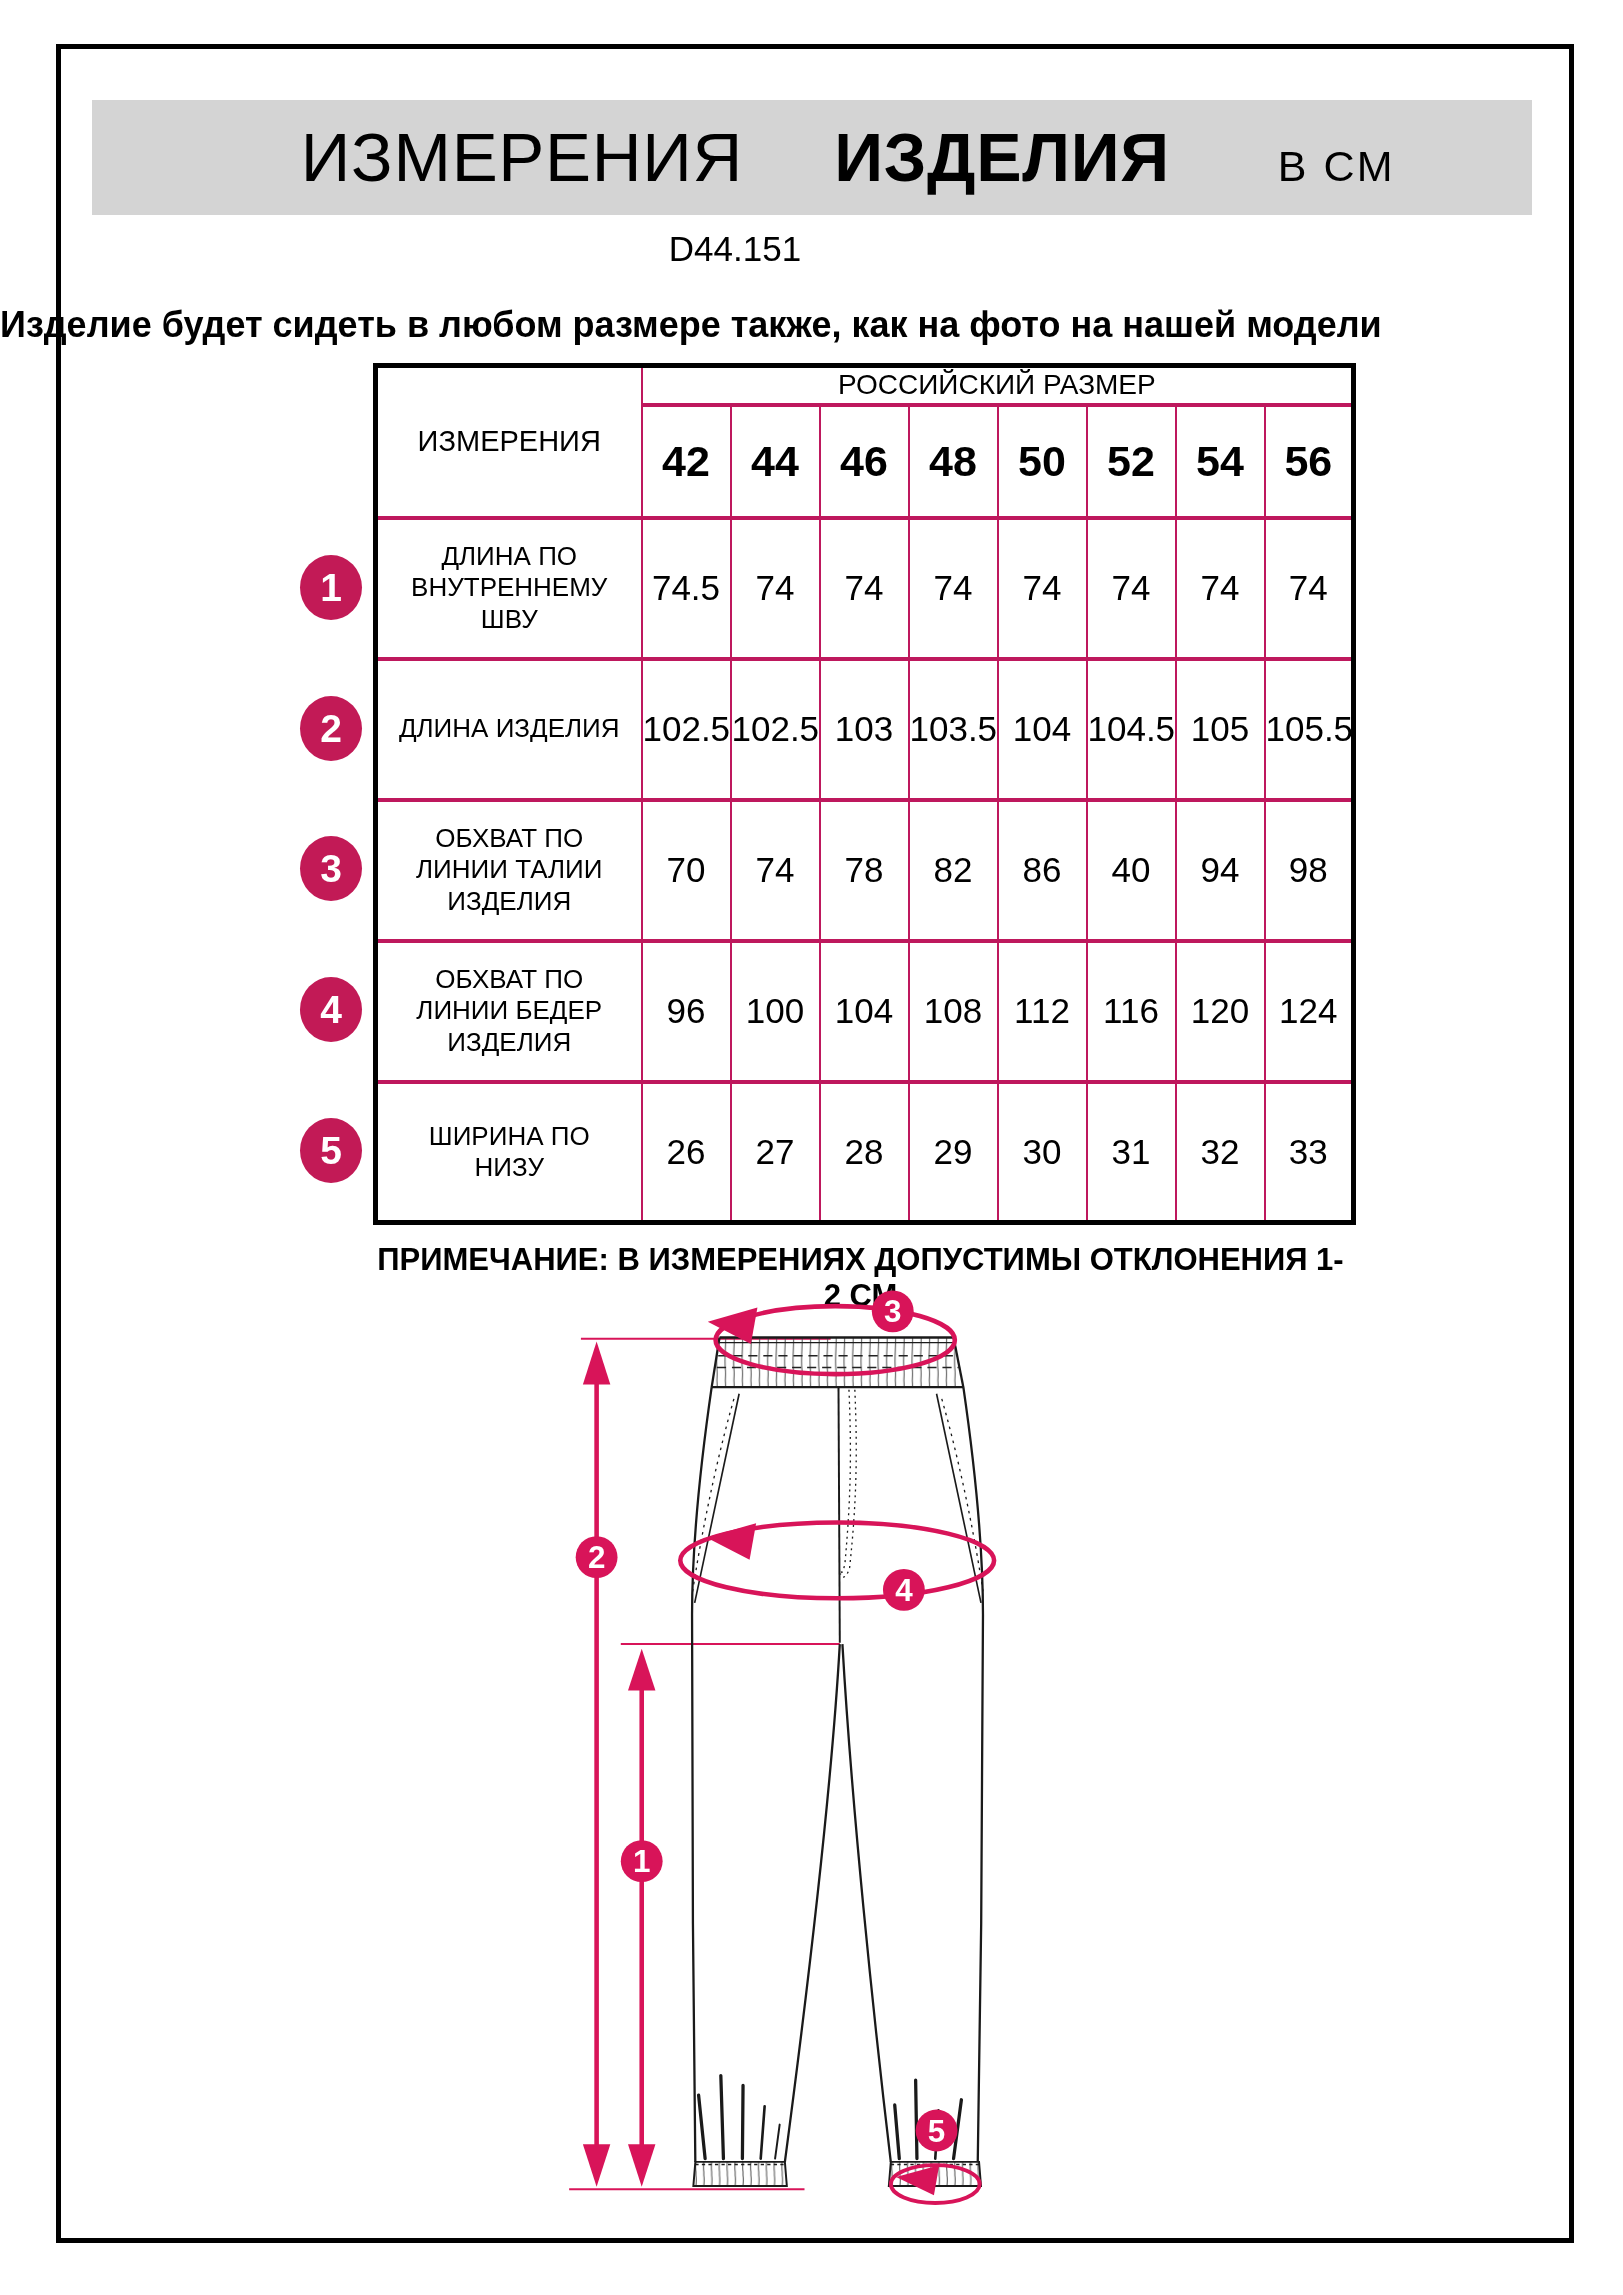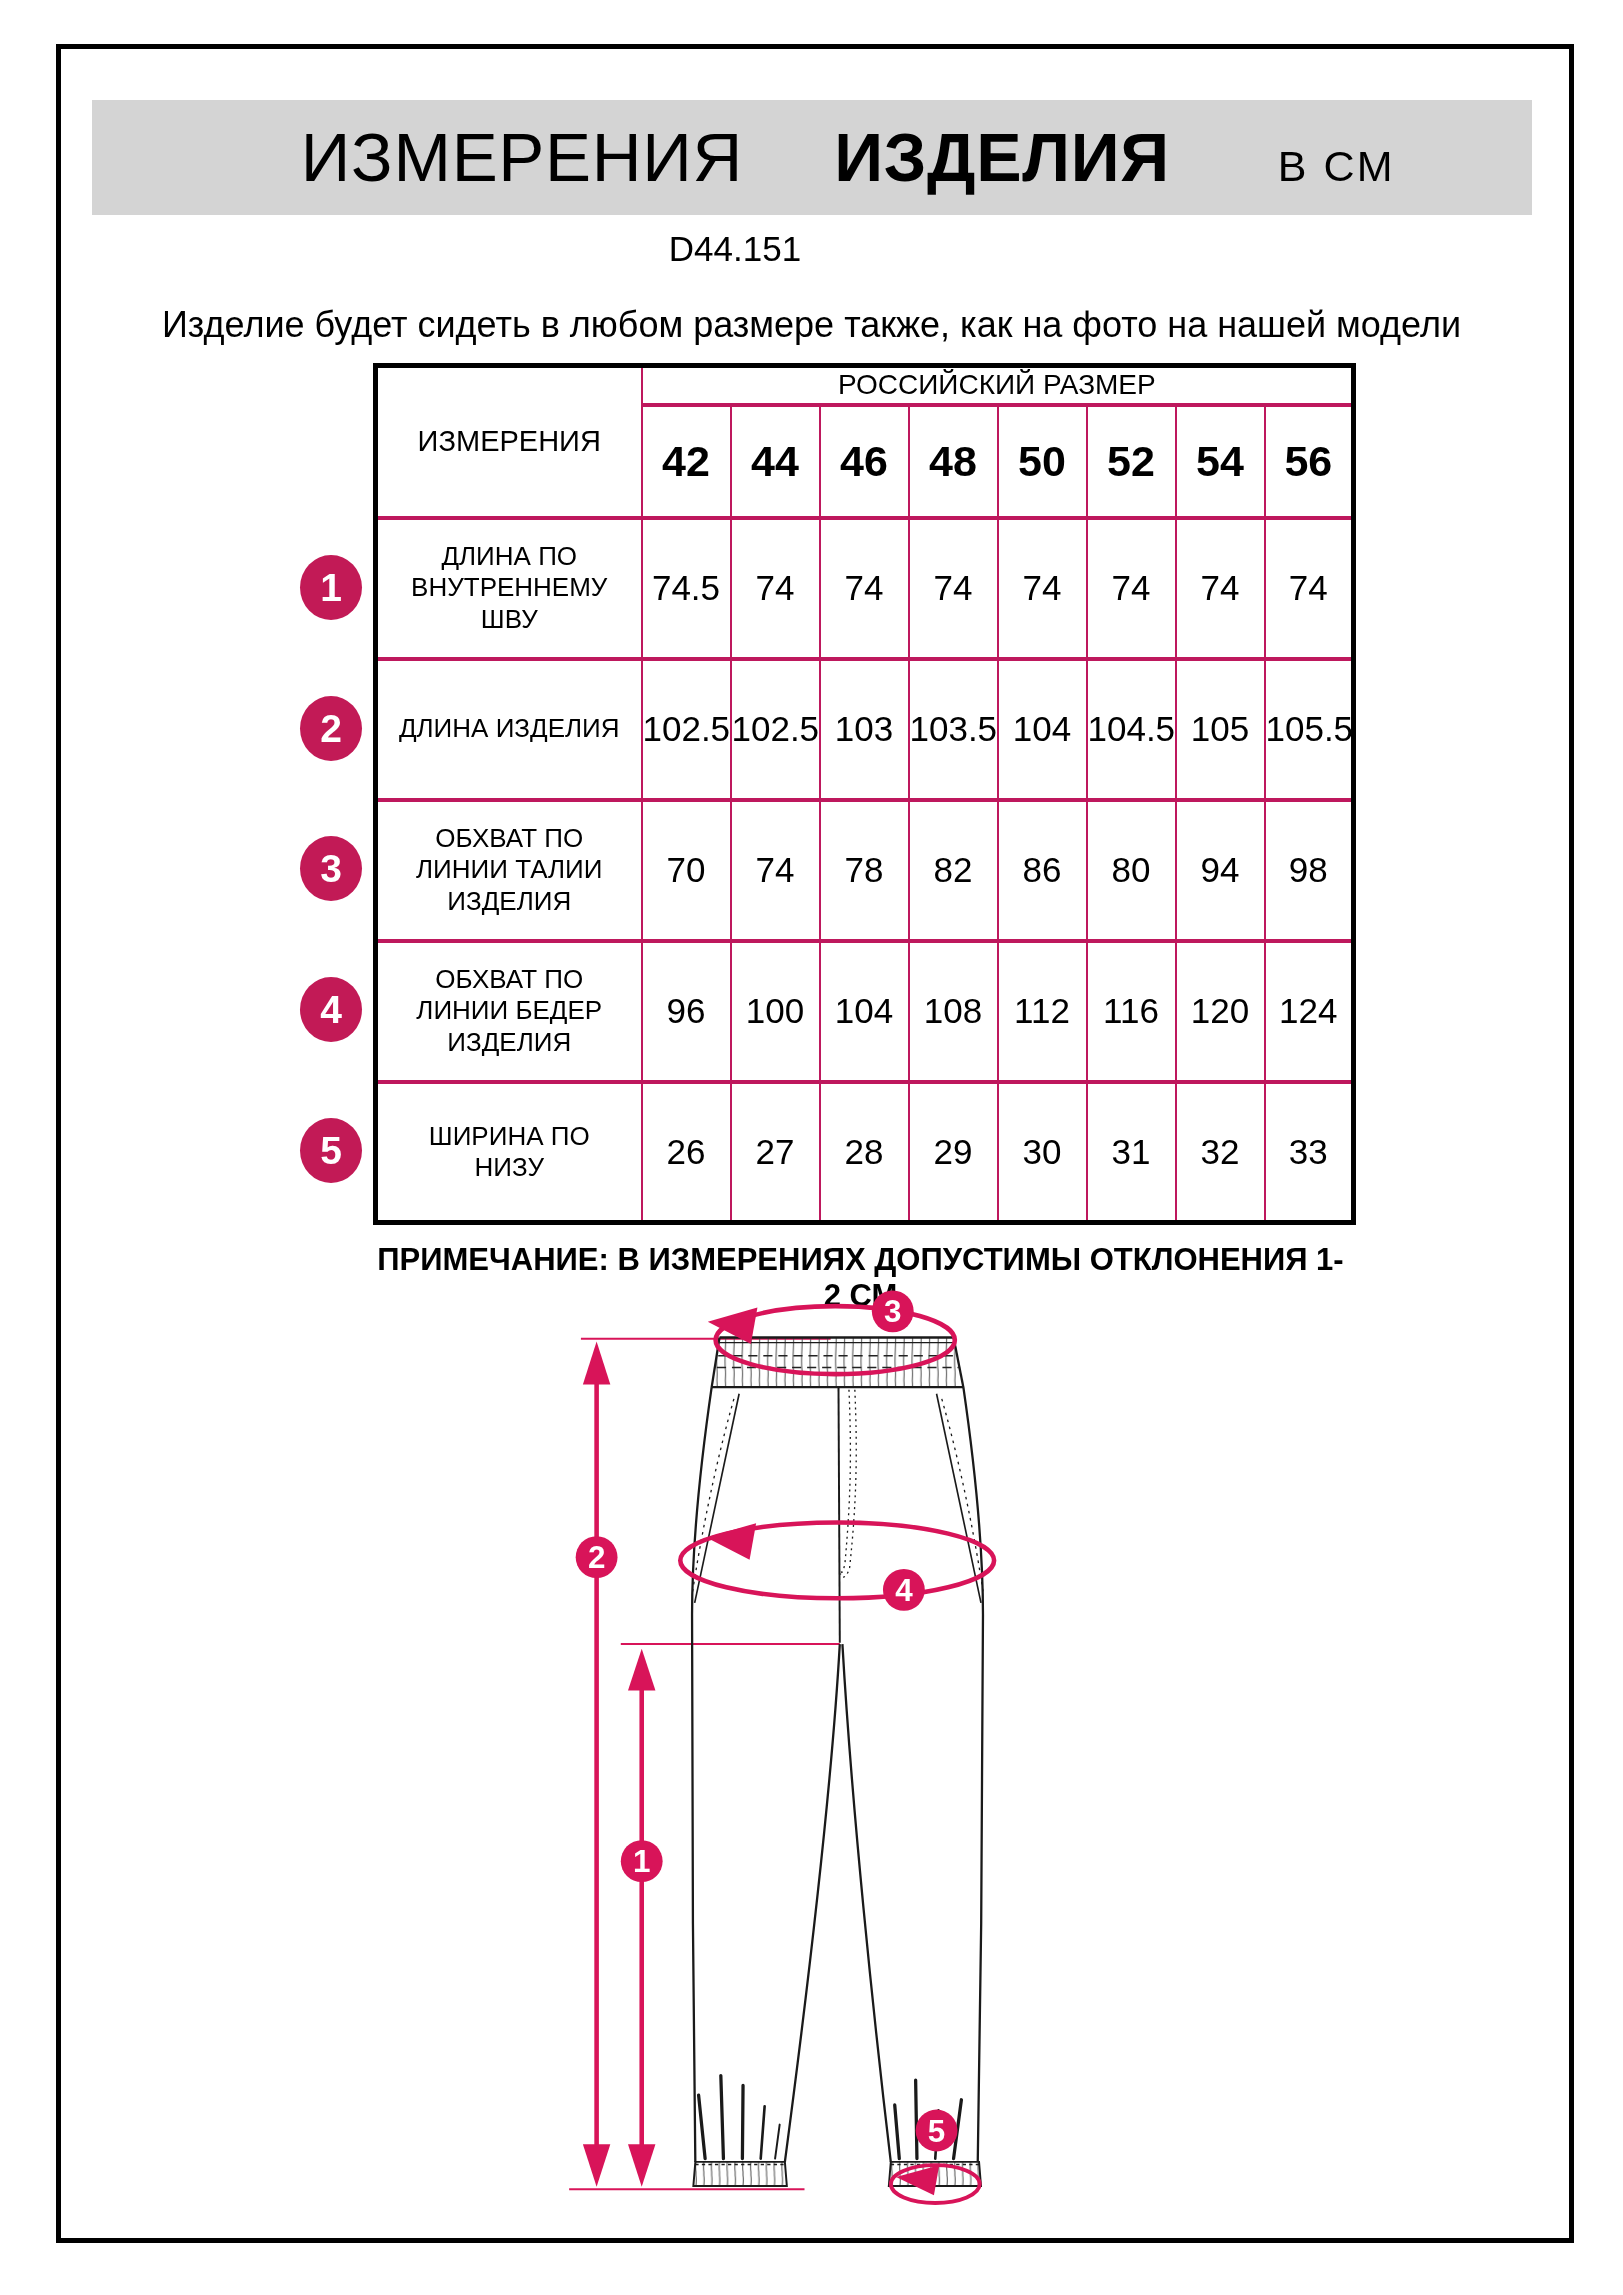--- a/index.html
+++ b/index.html
@@ -26,22 +26,22 @@
   }
   .banner-inner{display:flex;align-items:baseline;transform:translateX(36px);}
   .title-measures{font-size:69px;font-weight:400;letter-spacing:0.7px;}
   .title-product{font-size:68px;font-weight:700;margin-left:91px;letter-spacing:0.7px;}
   .title-unit{font-size:43px;font-weight:400;margin-left:108px;letter-spacing:2.6px;}
   .model-code{
     position:absolute;left:0;top:229px;width:1470px;text-align:center;
     font-size:35px;font-weight:400;
   }
   .subtitle{
-    position:absolute;left:0;top:304px;width:1623px;text-align:center;
-    font-size:36px;font-weight:400;
+    position:absolute;left:0;top:304px;width:1623px;
+    font-size:36px;font-weight:700;
   }
   .size-table{
     position:absolute;left:373px;top:363px;width:975px;
     border-collapse:collapse;table-layout:fixed;
     border:5.2px solid #000;
   }
   .size-table td{border:2px solid #be185d;text-align:center;vertical-align:middle;}
   .group-header{height:39px;font-size:28px;font-weight:400;border-bottom-width:4.6px !important;}
   .measure-header{font-size:29px;font-weight:400;border-right-width:2.6px !important;}
   .size-cell{height:113px;font-size:43px;font-weight:700;}
@@ -129,21 +129,21 @@
         <td class="val-cell">105</td>
         <td class="val-cell">105.5</td>
       </tr>
       <tr class="data-row">
         <td class="row-label">ОБХВАТ ПО ЛИНИИ ТАЛИИ ИЗДЕЛИЯ</td>
         <td class="val-cell">70</td>
         <td class="val-cell">74</td>
         <td class="val-cell">78</td>
         <td class="val-cell">82</td>
         <td class="val-cell">86</td>
-        <td class="val-cell">80</td>
+        <td class="val-cell">40</td>
         <td class="val-cell">94</td>
         <td class="val-cell">98</td>
       </tr>
       <tr class="data-row">
         <td class="row-label">ОБХВАТ ПО ЛИНИИ БЕДЕР ИЗДЕЛИЯ</td>
         <td class="val-cell">96</td>
         <td class="val-cell">100</td>
         <td class="val-cell">104</td>
         <td class="val-cell">108</td>
         <td class="val-cell">112</td>

